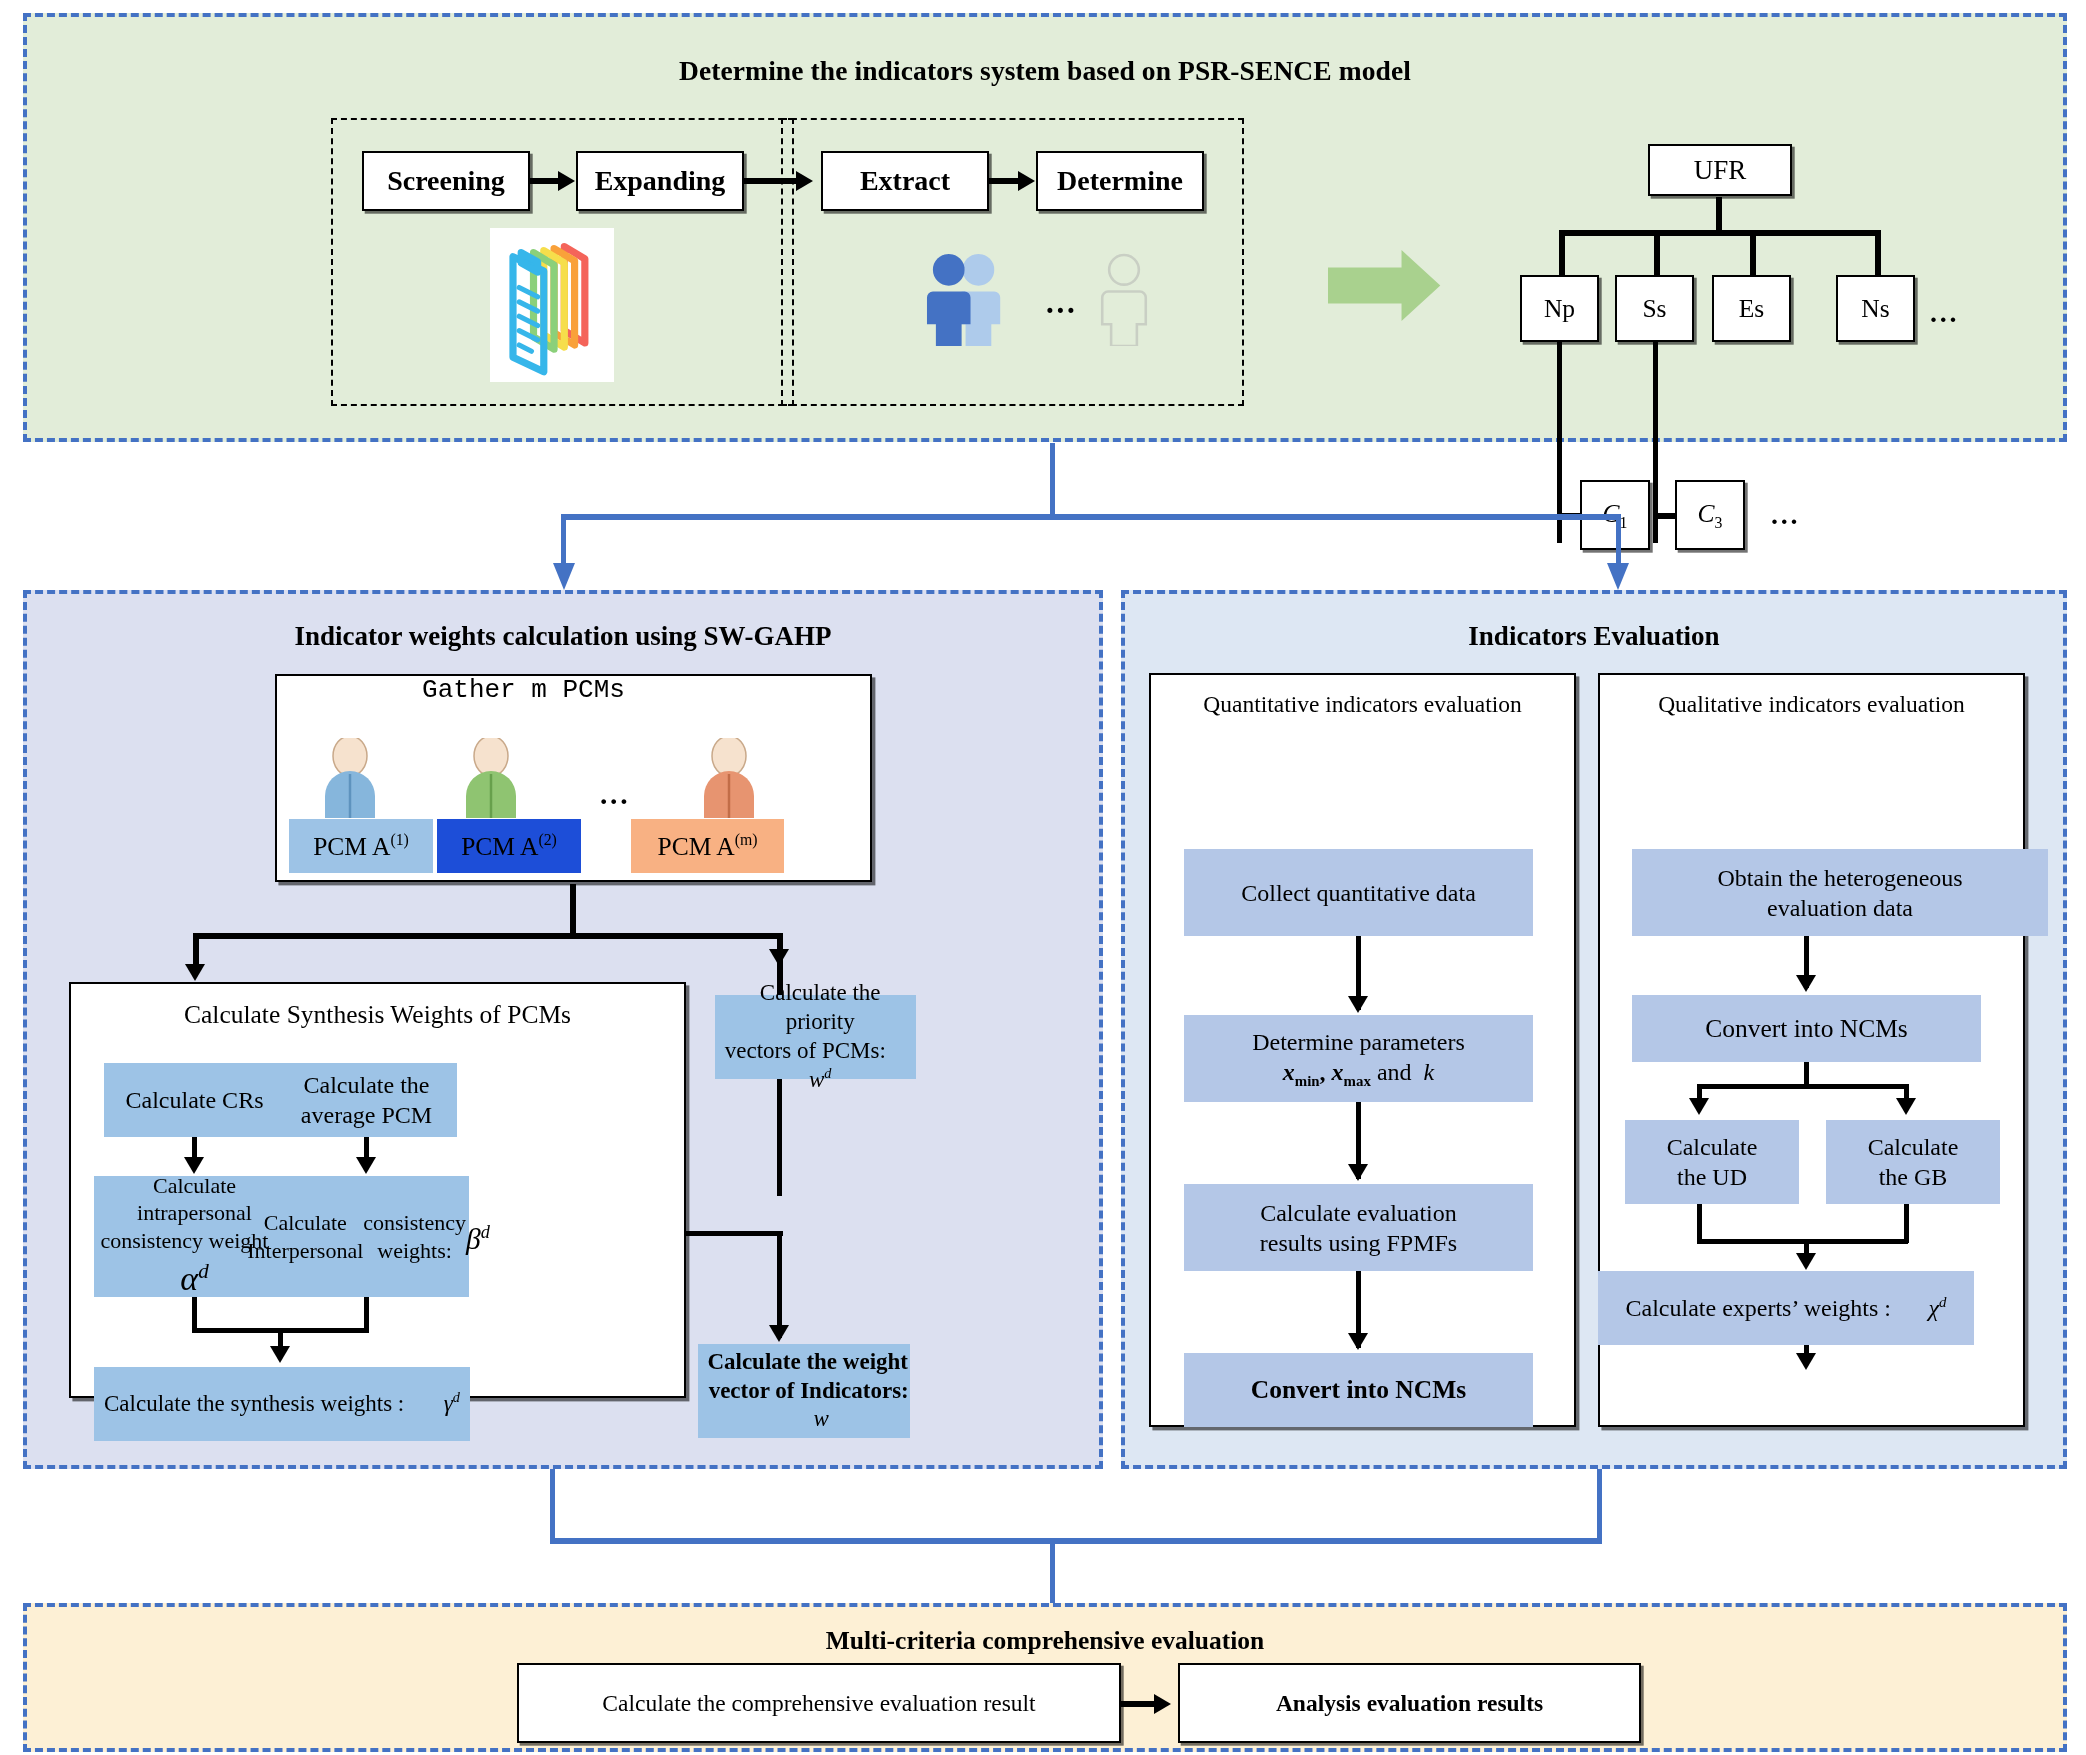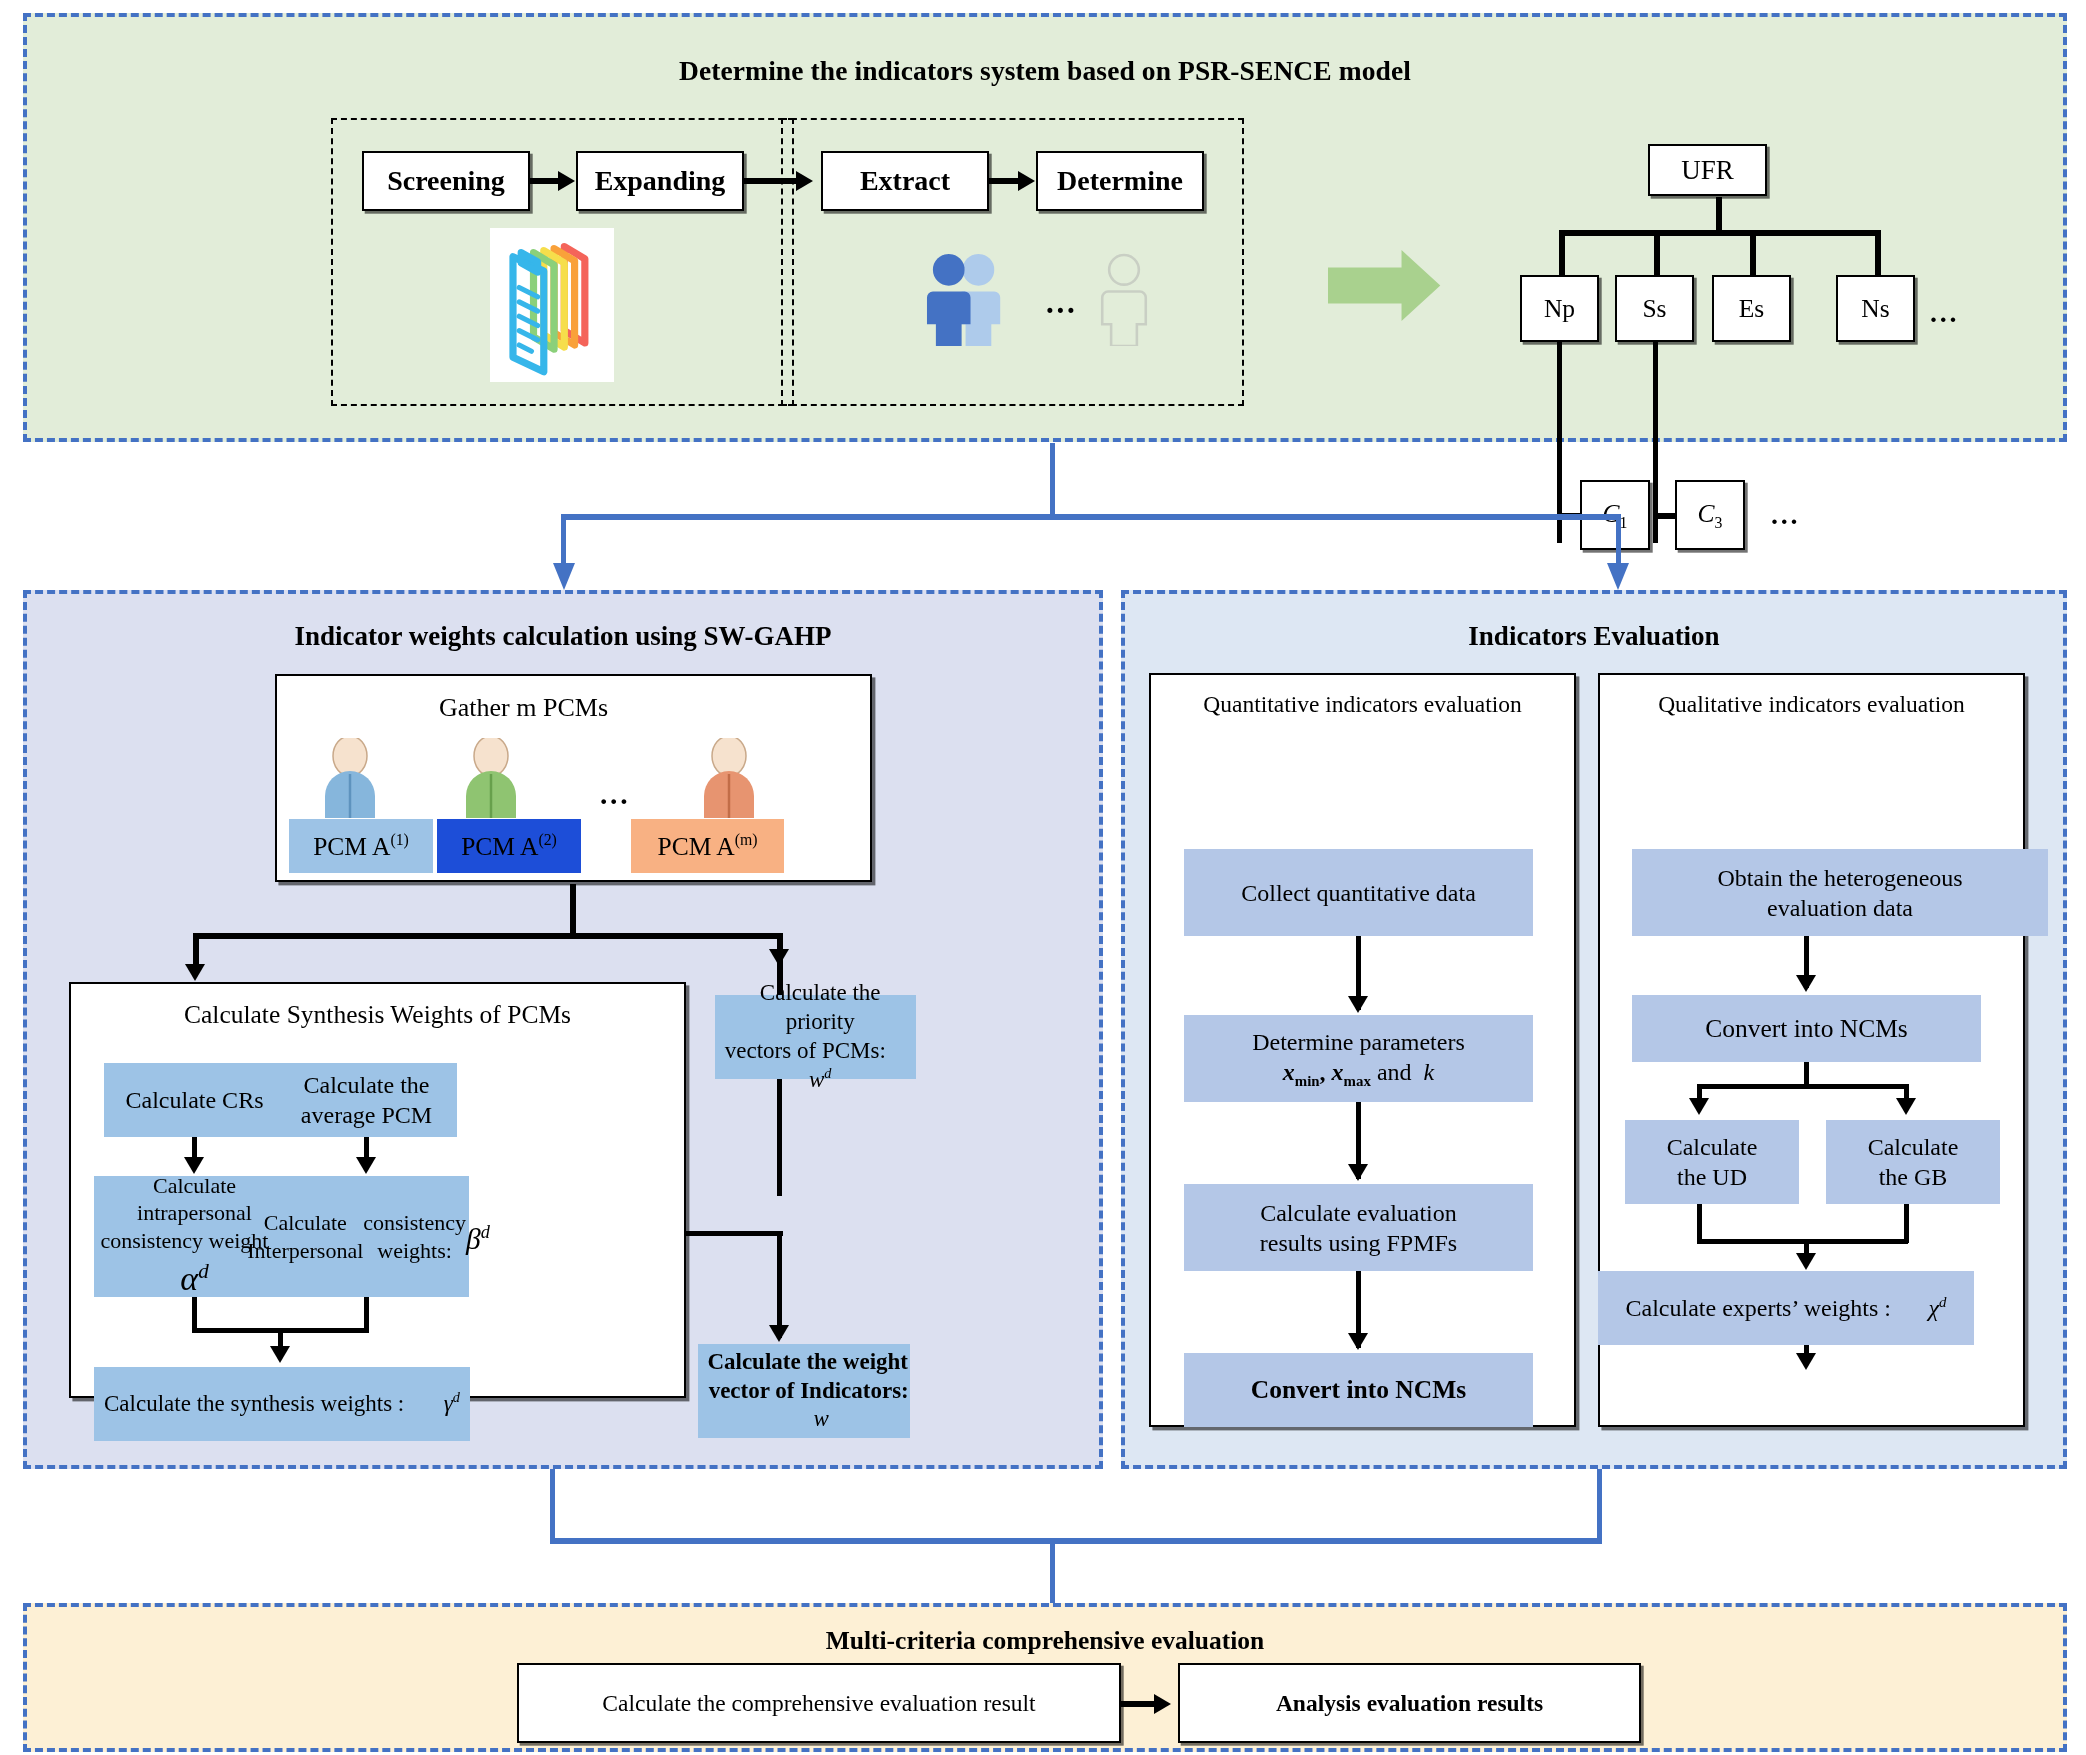--- a/index.html
+++ b/index.html
@@ -134,21 +134,21 @@
     </svg>
   </div>
   <div class="ell" style="left:1019px;top:268px;font-size:31px;font-weight:bold;">...</div>
 
   <div class="abs" style="left:1301px;top:225px;width:127px;height:87px;">
     <svg viewBox="0 0 190 130" width="127" height="87">
       <polygon points="0,38 110,38 110,12 168,65 110,118 110,92 0,92" fill="#A9D18E"></polygon>
     </svg>
   </div>
 
-  <div class="wbox" style="left:1621px;top:127px;width:119px;height:52px;font-size:27px;">
+  <div class="wbox" style="left:1621px;top:127px;width:144px;height:52px;font-size:27px;">
     <span>UFR</span>
   </div>
   <div class="ln" style="left:1689px;top:180px;width:6px;height:37px;"></div>
   <div class="ln" style="left:1532px;top:213px;width:322px;height:6px;"></div>
   <div class="ln" style="left:1532px;top:213px;width:6px;height:47px;"></div>
   <div class="ln" style="left:1627px;top:213px;width:6px;height:47px;"></div>
   <div class="ln" style="left:1723px;top:213px;width:6px;height:47px;"></div>
   <div class="ln" style="left:1848px;top:213px;width:6px;height:47px;"></div>
 
   <div class="wbox" style="left:1493px;top:258px;width:79px;height:67px;font-size:25.5px;">
@@ -196,21 +196,21 @@
 <div class="lnb" style="left:561px;top:514px;width:1060px;height:6px;"></div>
 <div class="lnb" style="left:561px;top:514px;width:4.7px;height:52px;"></div>
 <div class="lnb" style="left:1616px;top:514px;width:4.7px;height:52px;"></div>
 <div class="atri adownb" style="left:553px;top:563px;"></div>
 <div class="atri adownb" style="left:1607px;top:563px;"></div>
 
 <div class="panel panel-lav" style="left:23px;top:590px;width:1080px;height:879px;">
   <div class="sec-title" style="top:27px;font-size:27px;">Indicator weights calculation using SW-GAHP</div>
 
   <div class="plainbox" style="left:248px;top:80px;width:597px;height:208px;"></div>
-  <div class="boxlabel" style="left:248px;top:99px;width:497px;font-size:26px;">Gather m PCMs</div>
+  <div class="boxlabel" style="left:248px;top:81px;width:497px;font-size:26px;font-family:Liberation Mono, monospace;">Gather m PCMs</div>
 
   <div class="abs" style="left:288px;top:144px;width:70px;height:80px;">
     <svg viewBox="0 0 70 80" width="70" height="80">
       <ellipse cx="35" cy="18" rx="17" ry="20" fill="#F6E2CE" stroke="#C9A98A" stroke-width="1.5"></ellipse>
       <path d="M10 80 v-22 a25 25 0 0 1 50 0 v22 z" fill="#86B6DC"></path>
       <path d="M35 36 v44" stroke="#5E93BE" stroke-width="2.5" fill="none"></path>
     </svg>
   </div>
   <div class="abs" style="left:429px;top:144px;width:70px;height:80px;">
     <svg viewBox="0 0 70 80" width="70" height="80">

